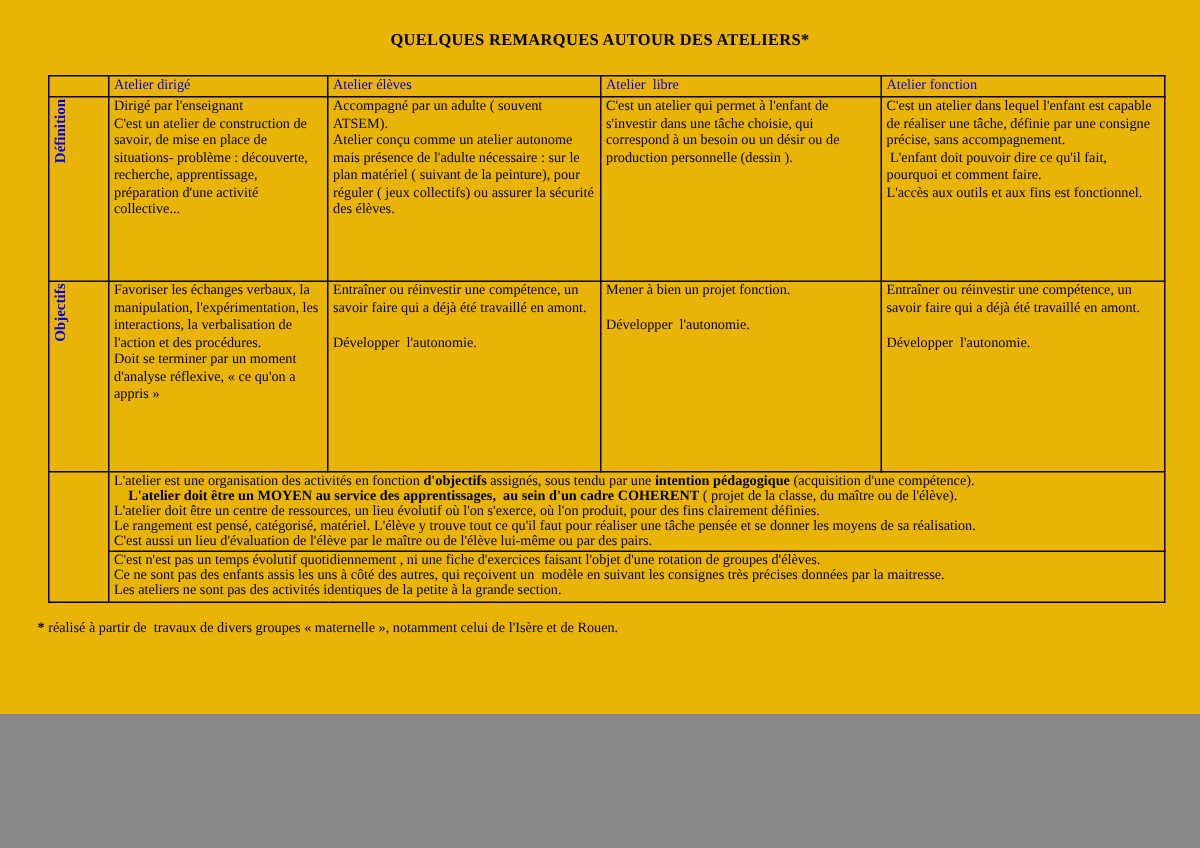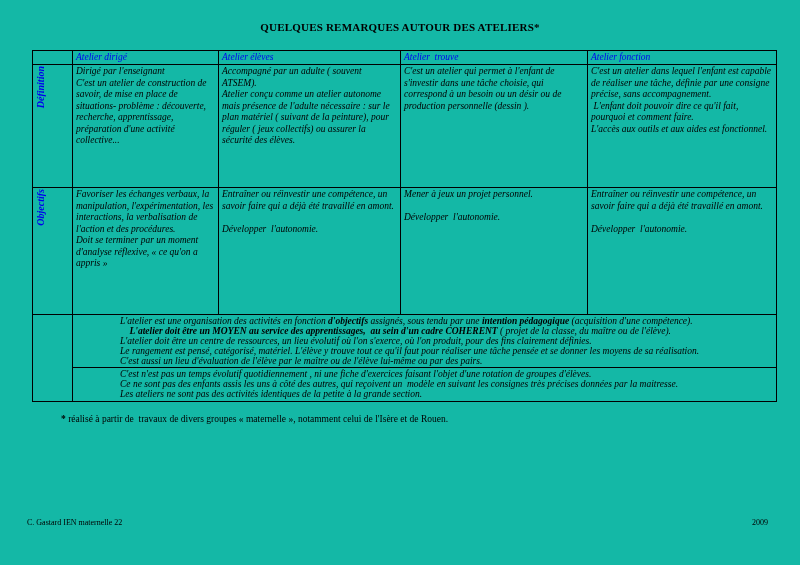--- a/index.html
+++ b/index.html
@@ -1,19 +1,19 @@
 <!DOCTYPE html>
 <html style="--accent: #0000EE;"><head>
 <meta charset="utf-8">
 <style>
   html,body{margin:0;padding:0;background:#888;}
   .page{
     position:relative;
-    width:800px;height:565px;
-    background:#14b8a6;
+    width:800px;height:476px;
+    background:#eab308;
     font-family:"Liberation Serif", serif;
     color:#000;
     overflow:hidden;
   }
   .doc-title{
     position:absolute;top:21px;left:0;width:100%;
     text-align:center;
     font-size:11px;font-weight:bold;
     letter-spacing:0.2px;
     white-space:pre;
@@ -24,21 +24,20 @@
     border-collapse:collapse;
     table-layout:fixed;
   }
   table.main td, table.main th{
     border:1px solid #000;
     vertical-align:top;
     padding:1px 3px;
     font-size:9.5px;
     font-weight:normal;
     text-align:left;
-    font-style:italic;
   }
   tr.r-head{height:14px;}
   tr.r-def{height:123px;margin-left:16px;}
   tr.r-obj{height:127px;}
   th.col-head{
     text-align:center;
     font-weight:bold;
     color:var(--accent,#0000EE);
     font-size:10px;
     vertical-align:middle;
@@ -61,27 +60,25 @@
   }
   td.body-cell{
     white-space:pre-wrap;
     line-height:1.22;
   }
   td.notes-cell{padding:1px 3px 2px 3px;}
   .notes-line{
     white-space:pre-wrap;
     line-height:1.06;
     font-size:9.5px;
-    margin-left:44px;
   }
   .footnote{
     position:absolute;left:25px;top:414px;
     font-size:9.5px;
     white-space:pre-wrap;
-    margin-left:36px;
   }
   .footer-row{
     position:absolute;left:27px;top:518px;width:741px;
     display:flex;justify-content:space-between;
     font-size:8px;
   }
 </style>
 </head>
 <body>
 
@@ -95,48 +92,48 @@
         <col style="width:146px">
         <col style="width:182px">
         <col style="width:187px">
         <col style="width:189px">
     </colgroup>
     <tbody>
       <tr class="r-head">
         <td class="corner"></td>
         <th class="col-head">Atelier dirigé</th>
         <th class="col-head">Atelier élèves</th>
-        <th class="col-head">Atelier  trouve</th>
+        <th class="col-head">Atelier  libre</th>
         <th class="col-head">Atelier fonction</th>
       </tr>
 
       <tr class="r-def">
         <td class="row-label">
           <span class="vert">Définition</span>
         </td>
         <td class="body-cell">Dirigé par l'enseignant
 C'est un atelier de construction de savoir, de mise en place de situations- problème : découverte, recherche, apprentissage, préparation d'une activité collective...</td>
         <td class="body-cell">Accompagné par un adulte ( souvent ATSEM).
 Atelier conçu comme un atelier autonome mais présence de l'adulte nécessaire : sur le plan matériel ( suivant de la peinture), pour réguler ( jeux collectifs) ou assurer la sécurité des élèves.</td>
         <td class="body-cell">C'est un atelier qui permet à l'enfant de s'investir dans une tâche choisie, qui correspond à un besoin ou un désir ou de production personnelle (dessin ).</td>
         <td class="body-cell">C'est un atelier dans lequel l'enfant est capable de réaliser une tâche, définie par une consigne précise, sans accompagnement.
  L'enfant doit pouvoir dire ce qu'il fait, pourquoi et comment faire.
-L'accès aux outils et aux aides est fonctionnel.</td>
+L'accès aux outils et aux fins est fonctionnel.</td>
       </tr>
 
       <tr class="r-obj">
         <td class="row-label">
           <span class="vert">Objectifs</span>
         </td>
         <td class="body-cell">Favoriser les échanges verbaux, la manipulation, l'expérimentation, les interactions, la verbalisation de l'action et des procédures.
 Doit se terminer par un moment d'analyse réflexive, « ce qu'on a appris »</td>
         <td class="body-cell">Entraîner ou réinvestir une compétence, un savoir faire qui a déjà été travaillé en amont.
 
 Développer  l'autonomie.</td>
-        <td class="body-cell">Mener à jeux un projet personnel.
+        <td class="body-cell">Mener à bien un projet fonction.
 
 Développer  l'autonomie.</td>
         <td class="body-cell">Entraîner ou réinvestir une compétence, un savoir faire qui a déjà été travaillé en amont.
 
 Développer  l'autonomie.</td>
       </tr>
 
       <tr>
         <td rowspan="2"></td>
         <td colspan="4" class="notes-cell">

